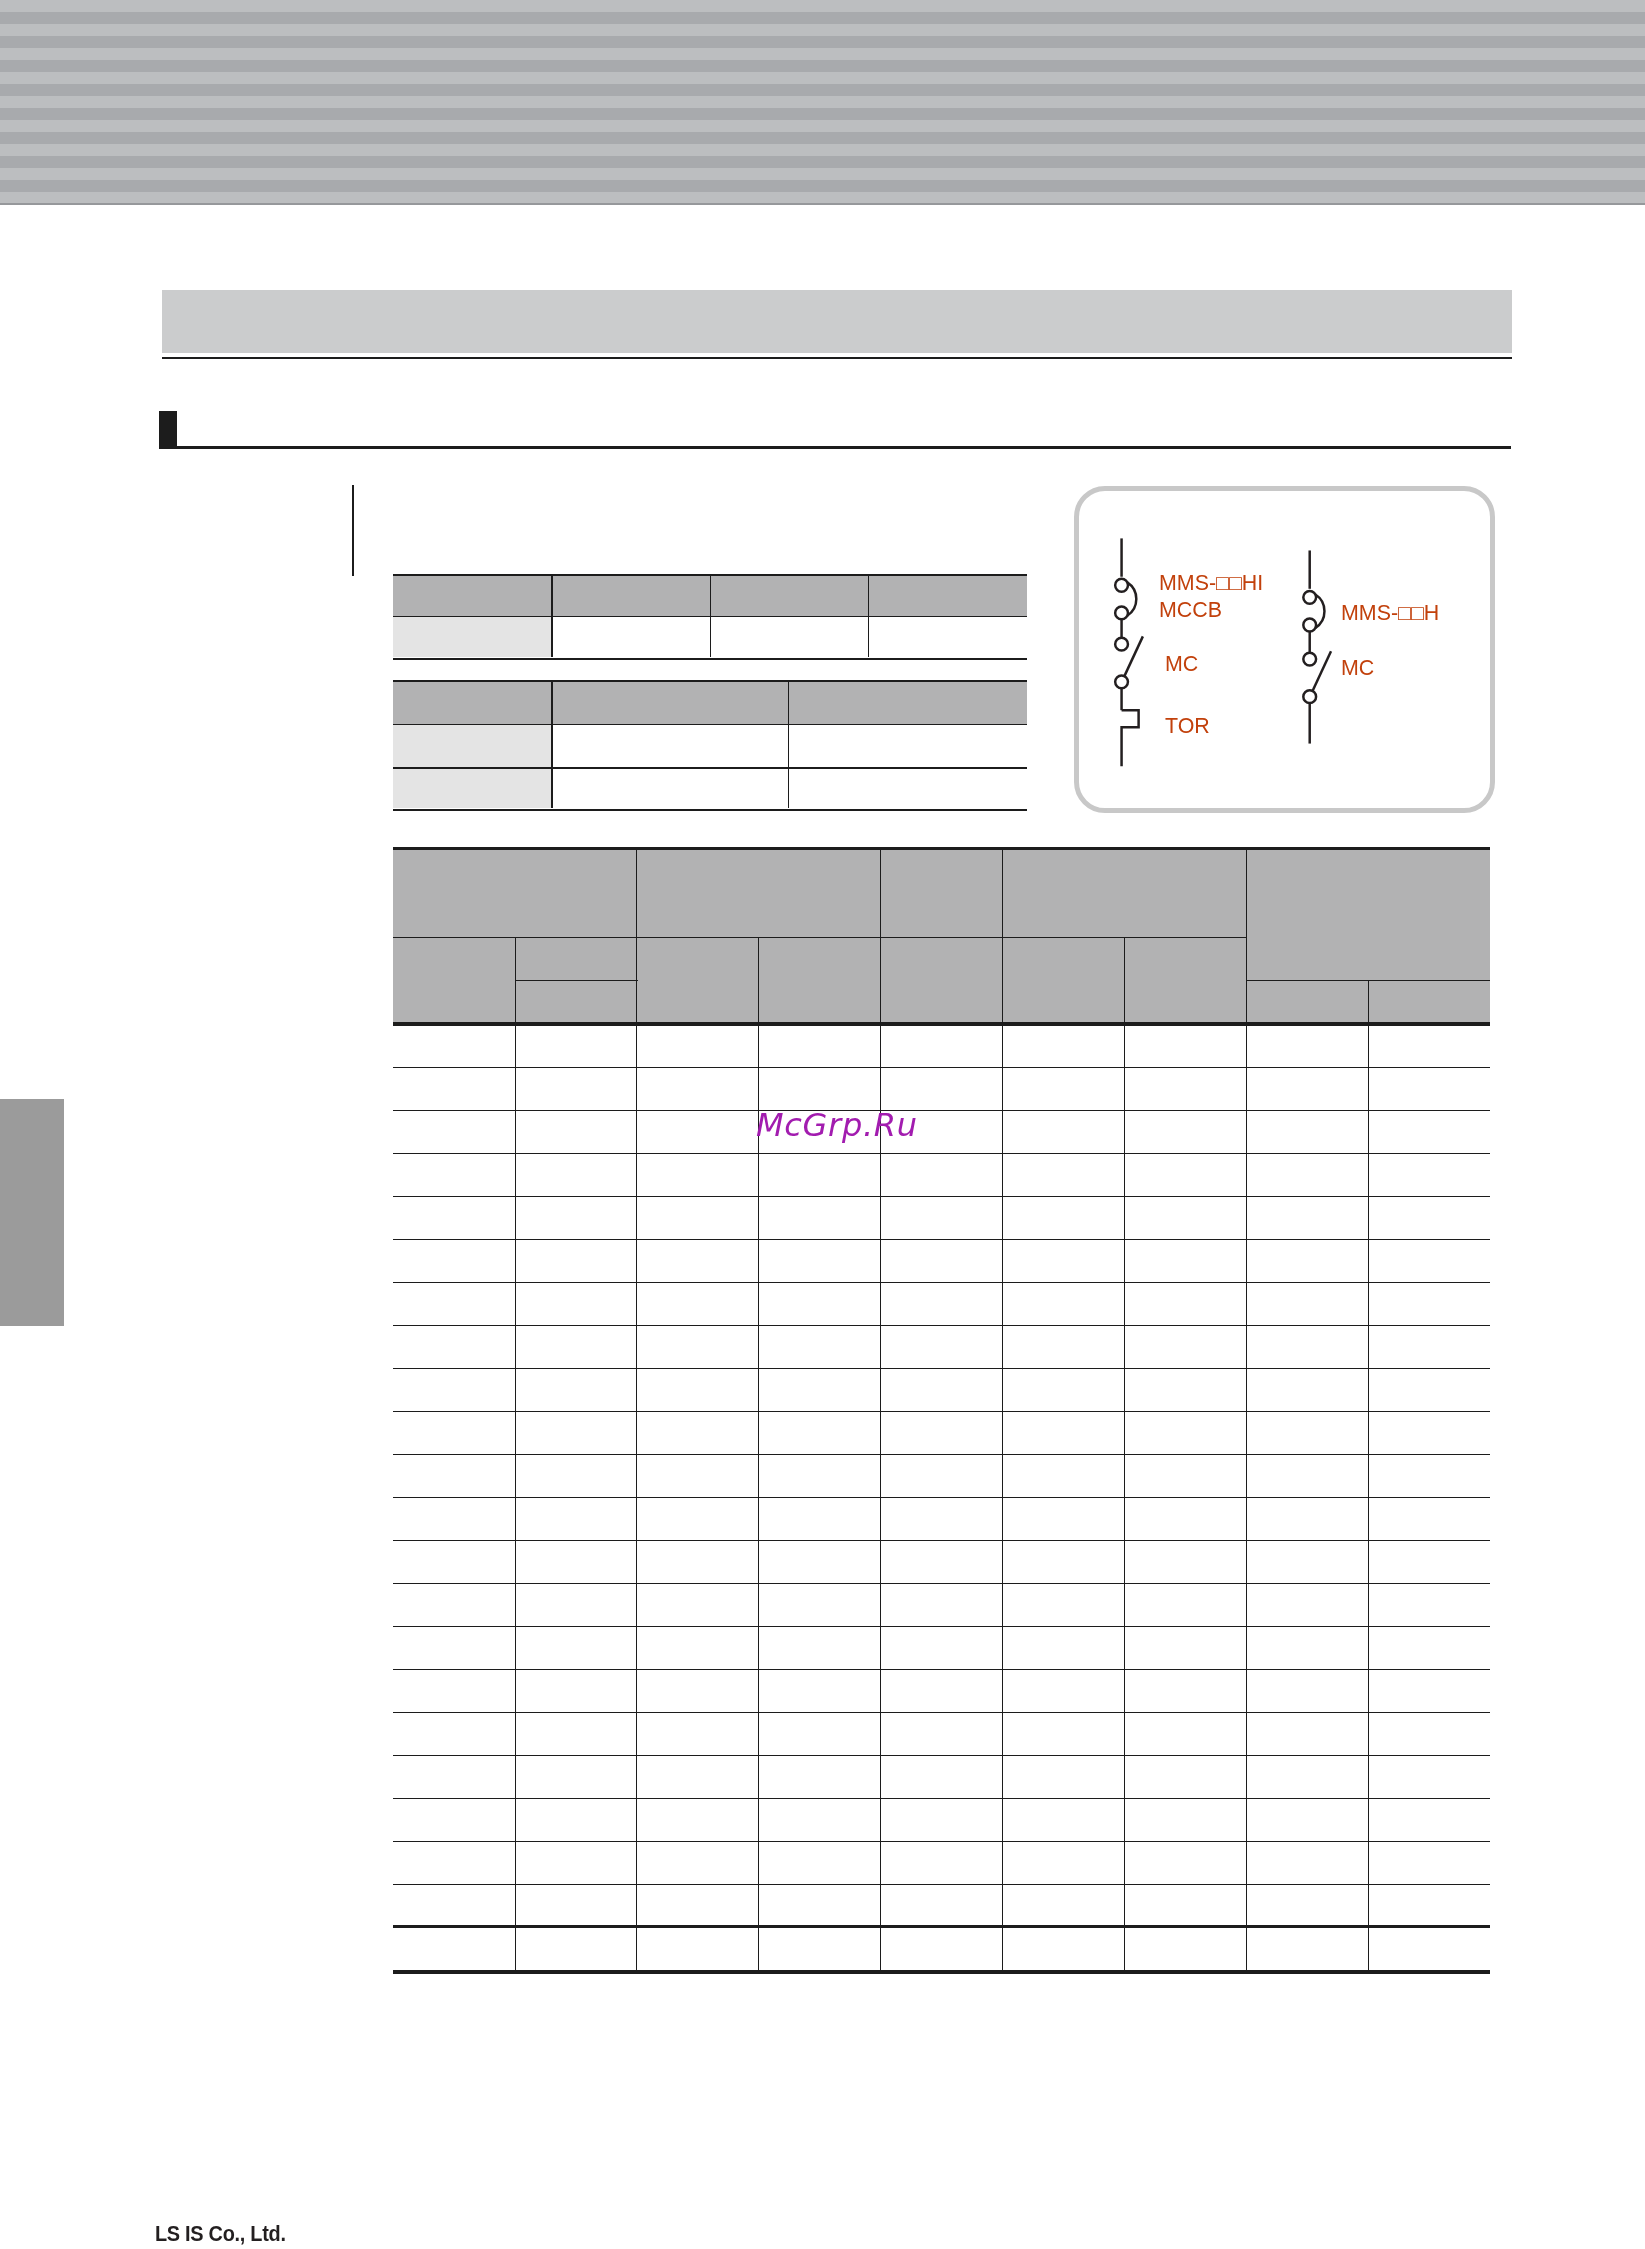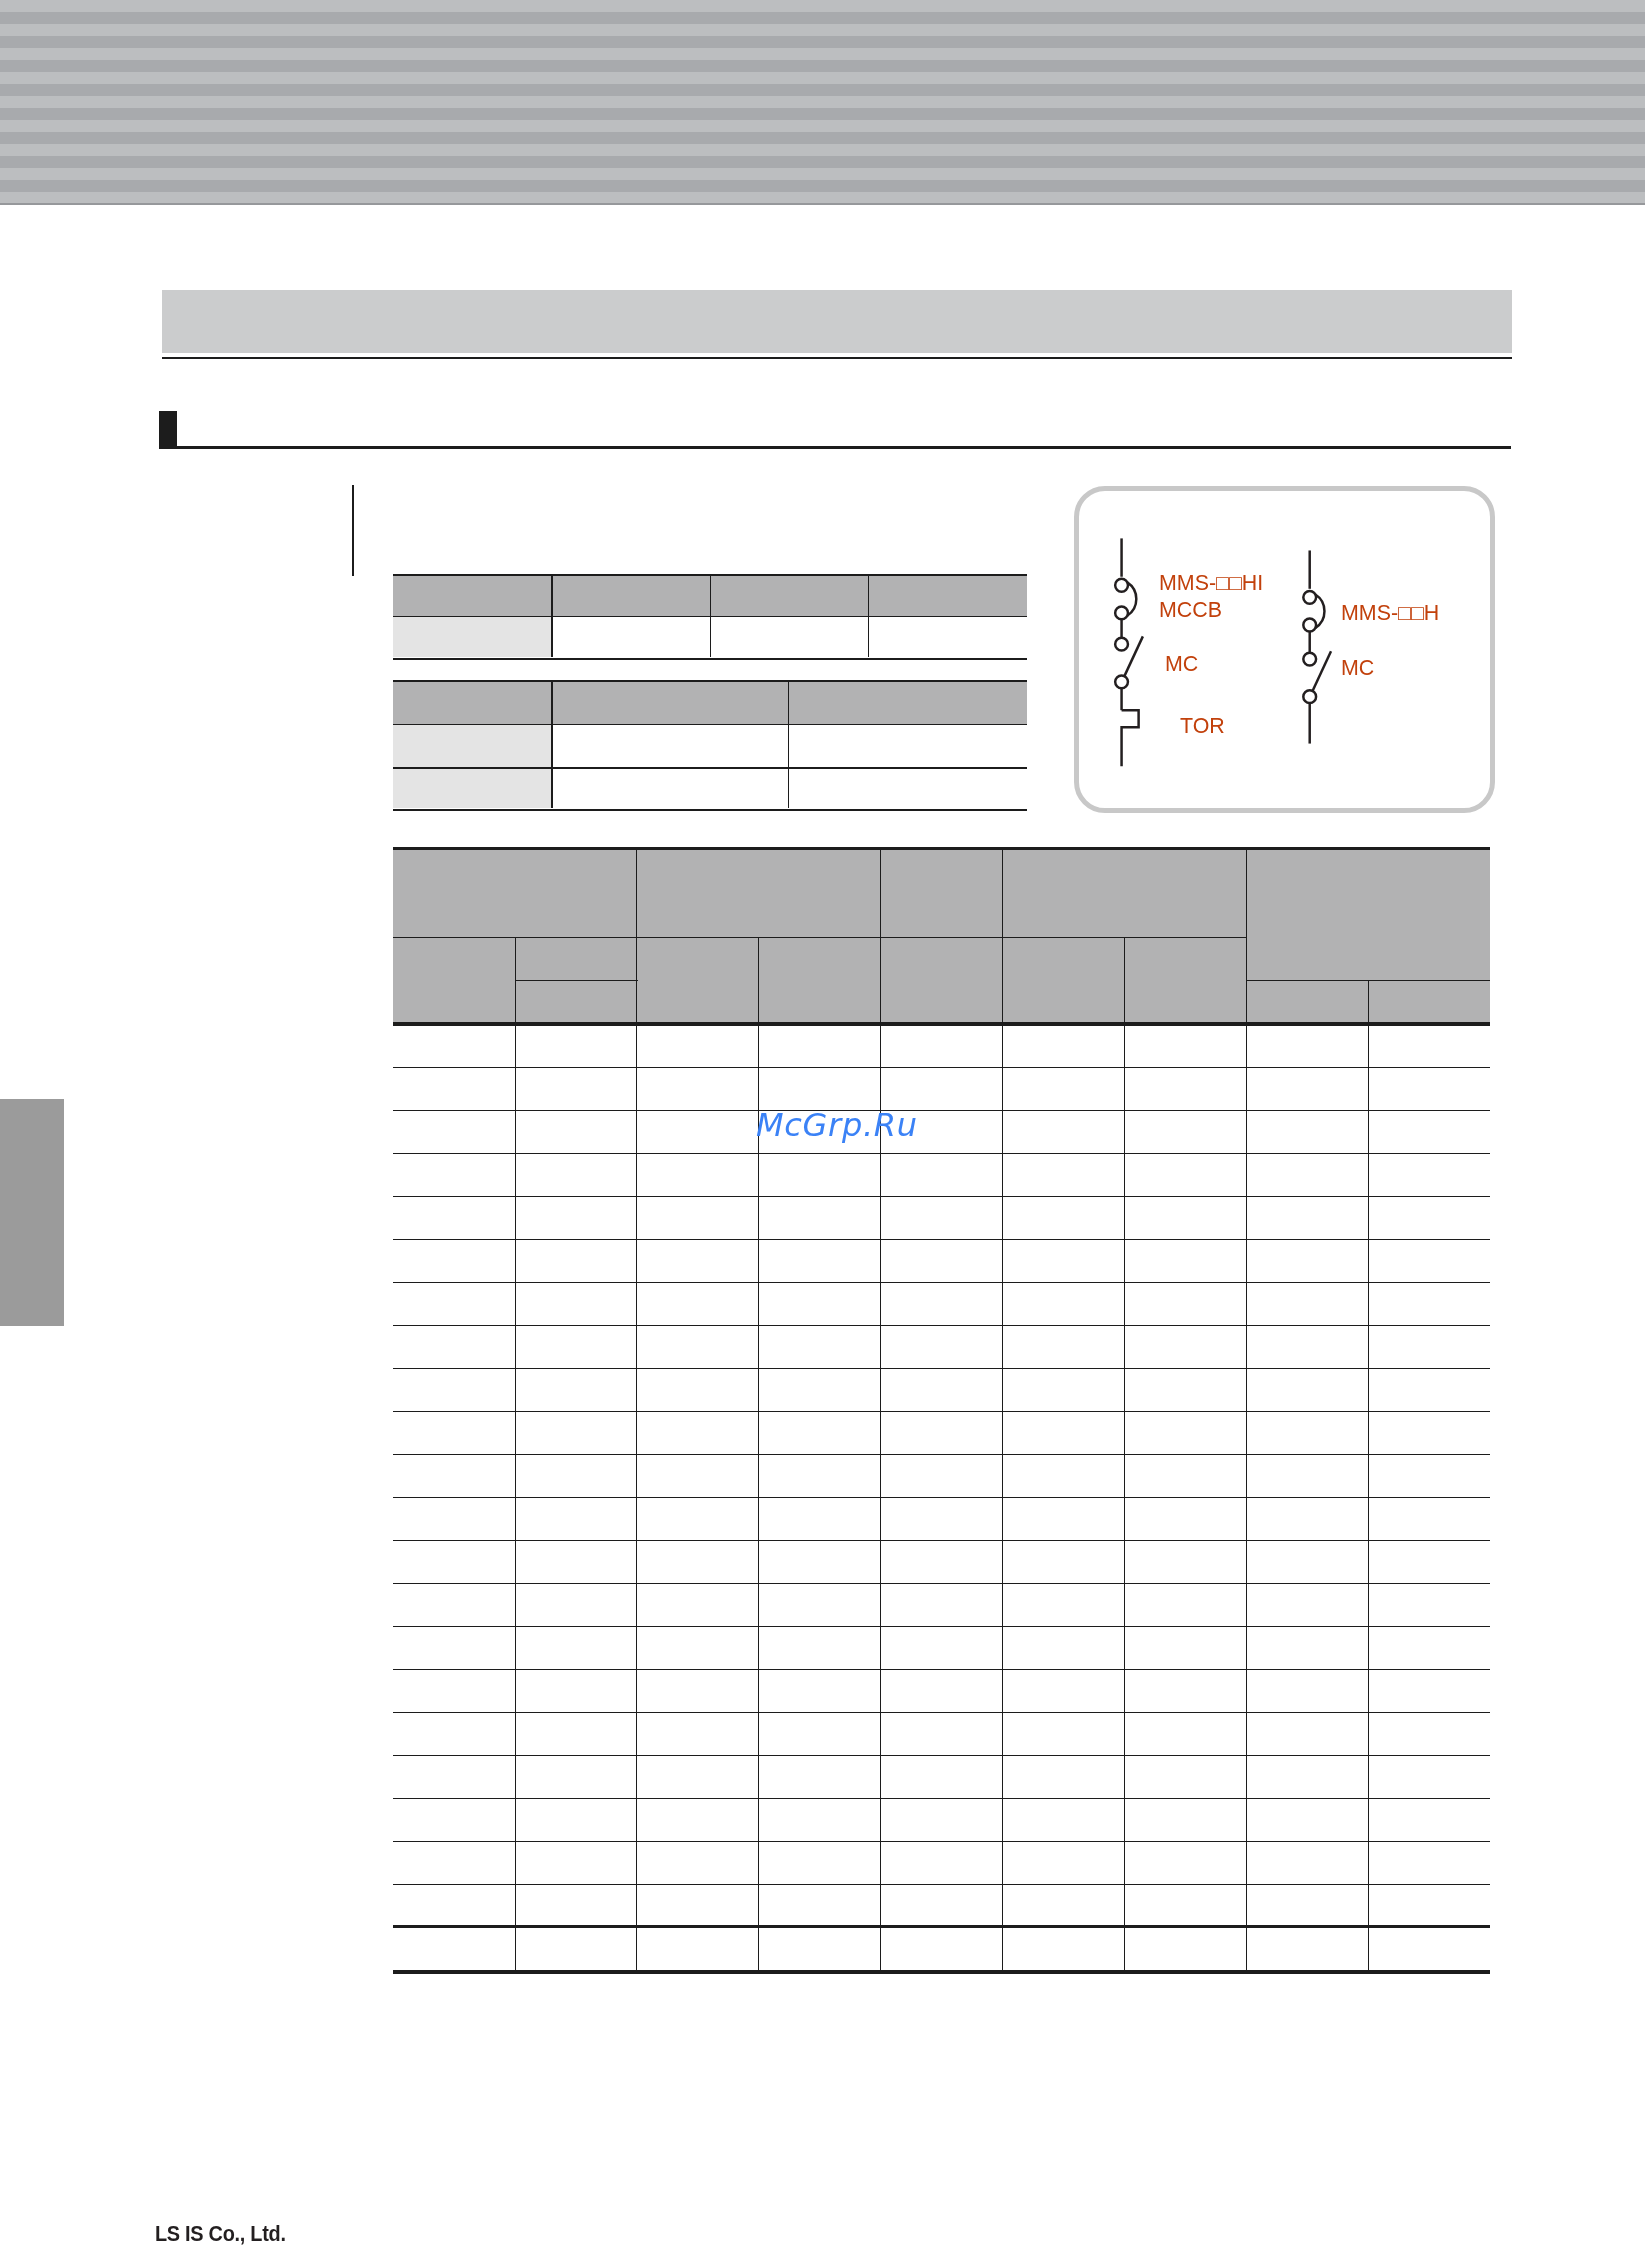--- a/index.html
+++ b/index.html
@@ -125,21 +125,21 @@
         <line x1="340" y1="211" x2="340" y2="241"></line>
         <circle cx="340" cy="250" r="9"></circle>
         <line x1="344" y1="295" x2="370" y2="239"></line>
         <circle cx="340" cy="303" r="9"></circle>
         <line x1="340" y1="312" x2="340" y2="369"></line>
       </g>
     </svg>
     <div class="diaglabel" style="left:80px;top:82px;">MMS-□□HI</div>
     <div class="diaglabel" style="left:80px;top:109px;">MCCB</div>
     <div class="diaglabel" style="left:86px;top:163px;">MC</div>
-    <div class="diaglabel" style="left:101px;top:225px;">TOR</div>
+    <div class="diaglabel" style="left:86px;top:225px;">TOR</div>
     <div class="diaglabel" style="left:262px;top:112px;">MMS-□□H</div>
     <div class="diaglabel" style="left:262px;top:167px;">MC</div>
   </div>
 
   <div class="abs bigtable">
 
     <div class="bighead"></div>
 
     <div class="line" style="left:0;top:0;width:1097px;height:2.8px;"></div>
     <div class="line" style="left:0;top:90px;width:854px;height:1.4px;"></div>
@@ -185,20 +185,20 @@
     <div class="line" style="left:365px;top:178px;width:1.4px;height:945px;"></div>
     <div class="line" style="left:487px;top:178px;width:1.4px;height:945px;"></div>
     <div class="line" style="left:609px;top:178px;width:1.4px;height:945px;"></div>
     <div class="line" style="left:731px;top:178px;width:1.4px;height:945px;"></div>
     <div class="line" style="left:853px;top:178px;width:1.4px;height:945px;"></div>
     <div class="line" style="left:975px;top:178px;width:1.4px;height:945px;"></div>
 
     <div class="line" style="left:0;top:1123px;width:1097px;height:4.1px;"></div>
   </div>
 
-  <div class="abs watermark" style="color:#3b82f6;">McGrp.Ru</div>
+  <div class="abs watermark" style="color:#a21caf;">McGrp.Ru</div>
 
   <div class="abs sidetab"></div>
 
   <div class="abs footer">LS IS Co., Ltd.</div>
 
 </div>
 
 
 </body></html>

